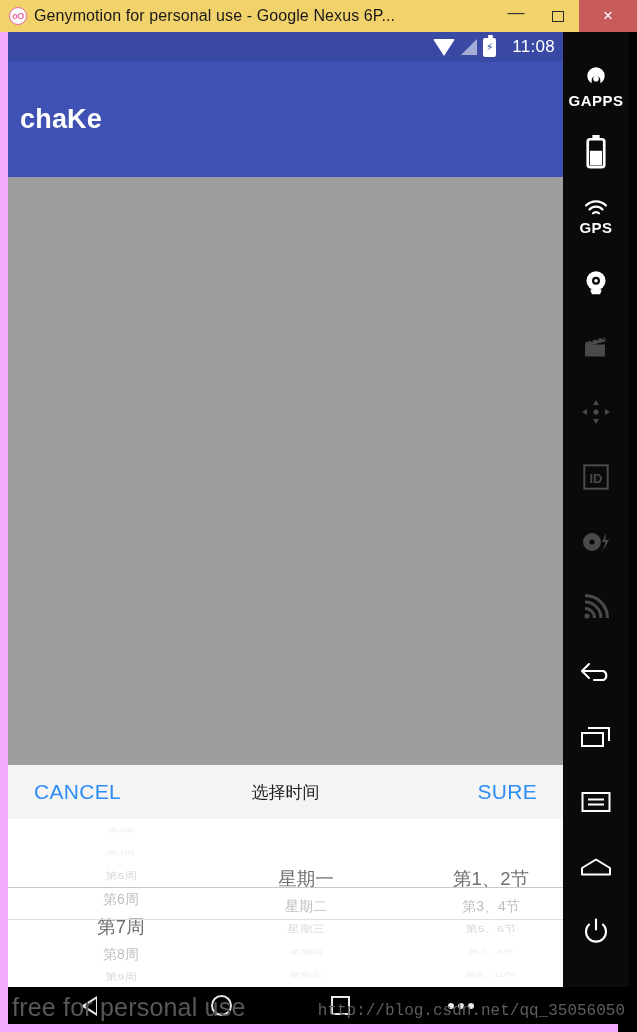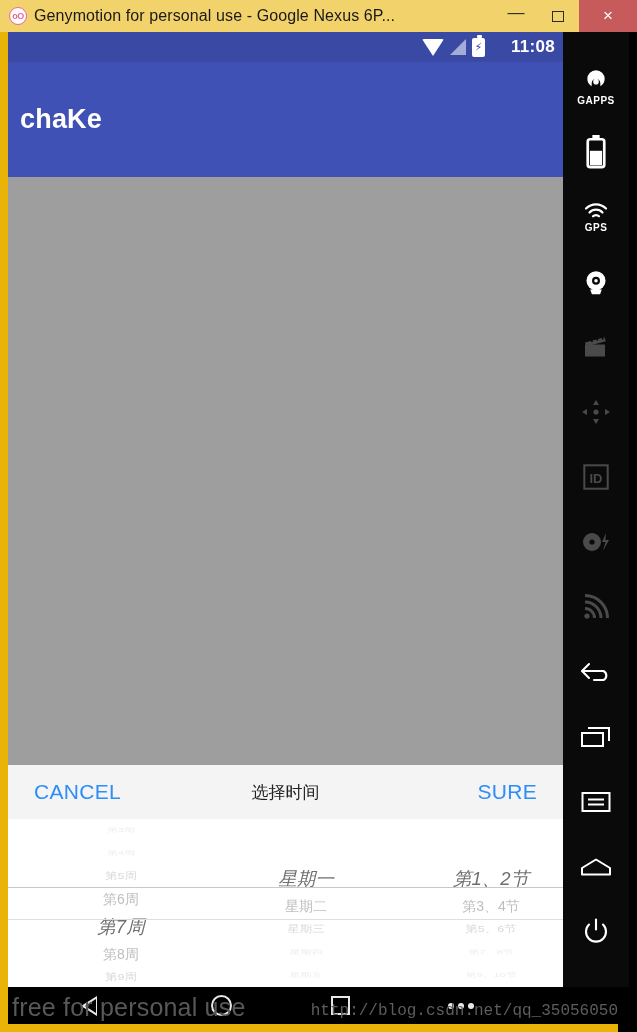--- a/index.html
+++ b/index.html
@@ -5,21 +5,21 @@
   * { box-sizing: border-box; margin: 0; padding: 0; }
   html, body {
     width: 637px; height: 1032px;
     font-family: "Liberation Sans", "DejaVu Sans", sans-serif;
     overflow: hidden; background: #000;
   }
 
   #app {
     position: relative;
     width: 618px; height: 1032px;
-    background: #eab308;
+    background: #f0abfc;
   }
 
   
   .titlebar {
     position: absolute; left: 0; top: 0;
     width: 637px; height: 32px;
     background: #f2d26a;
     display: flex; align-items: center;
   }
   .win-logo {
@@ -69,22 +69,22 @@
     overflow: hidden;
   }
 
   
   .statusbar {
     height: 30px; background: #3949a4;
     display: flex; align-items: center; justify-content: flex-end;
     padding-right: 8px; gap: 6px;
   }
   .statusbar .clock {
-    color: #fff; font-size: 17px; font-weight: 700;
-    letter-spacing: 0.3px; margin-left: 20px;
+    color: #fff; font-size: 17px; font-weight: 400;
+    letter-spacing: 0.3px; margin-left: 10px;
   }
   .ic-wifi {
     width: 0; height: 0;
     border-left: 11px solid transparent;
     border-right: 11px solid transparent;
     border-top: 17px solid #fff;
     border-radius: 2px;
   }
   .ic-signal {
     width: 0; height: 0;
@@ -148,21 +148,21 @@
     height: 23px; line-height: 23px;
     font-size: 14px; color: #b3b3b3;
     white-space: nowrap; text-align: center;
     transform-origin: center;
   }
   .wheel-row.f3 { opacity: 0.25; font-size: 11px; transform: scaleY(0.55); }
   .wheel-row.f2 { opacity: 0.5;  font-size: 12.5px; transform: scaleY(0.78); }
   .wheel-row.f1 { opacity: 0.85; font-size: 14px; }
   .wheel-row.sel {
     height: 32px; line-height: 32px;
-    font-size: 18.5px; color: #6f6f6f; opacity: 1; font-style: italic;
+    font-size: 18.5px; color: #6f6f6f; opacity: 1;
   }
   .sel-band {
     position: absolute; left: 0; right: 0;
     top: 68px; height: 33px;
     border-top: 1px solid #c9c9c9;
     border-bottom: 1px solid #dedede;
     pointer-events: none;
   }
   .navbar-inner {
     position: absolute; left: 0; top: 0; width: 555px; height: 37px;
@@ -199,40 +199,40 @@
   .nav-dots { display: flex; gap: 4px; }
   .nav-dots i { width: 6px; height: 6px; background: #e8e8e8; border-radius: 50%; display: block; }
 
   
   .wm-free {
     position: absolute; left: 4px; bottom: 2px;
     color: #58585a; font-size: 25px; letter-spacing: 0.2px;
     white-space: nowrap; pointer-events: none; margin-top: 38px;
   }
   .wm-url {
-    position: absolute; right: 11px; bottom: 4px;
+    position: absolute; right: 4px; bottom: 4px;
     color: #5d5d5d; font-size: 16px;
     font-family: "Liberation Mono", "DejaVu Sans Mono", monospace;
     white-space: nowrap; pointer-events: none;
   }
 
   
   .toolbar {
     width: 66px; height: 955px; background: #0a0a0a;
     display: flex; flex-direction: column; align-items: center;
     padding-top: 22px;
   }
   .tool {
     width: 66px; height: 65px;
     display: flex; flex-direction: column;
     align-items: center; justify-content: center;
     color: #ffffff;
   }
   .tool.dim { color: #4a4a4a; }
-  .tool .lbl { font-size: 10px; font-weight: bold; letter-spacing: 0.5px; margin-top: 1px; }
+  .tool .lbl { font-size: 15px; font-weight: bold; letter-spacing: 0.5px; margin-top: 1px; }
   .tool svg { display: block; }
   .emu-bottom { position:absolute; left:0; bottom:0; width:621px; height:37px; background:#000; }
 </style>
 </head>
 <body>
 
 <div id="app">
 
   <div class="titlebar">
     <div class="win-logo">oO</div>

